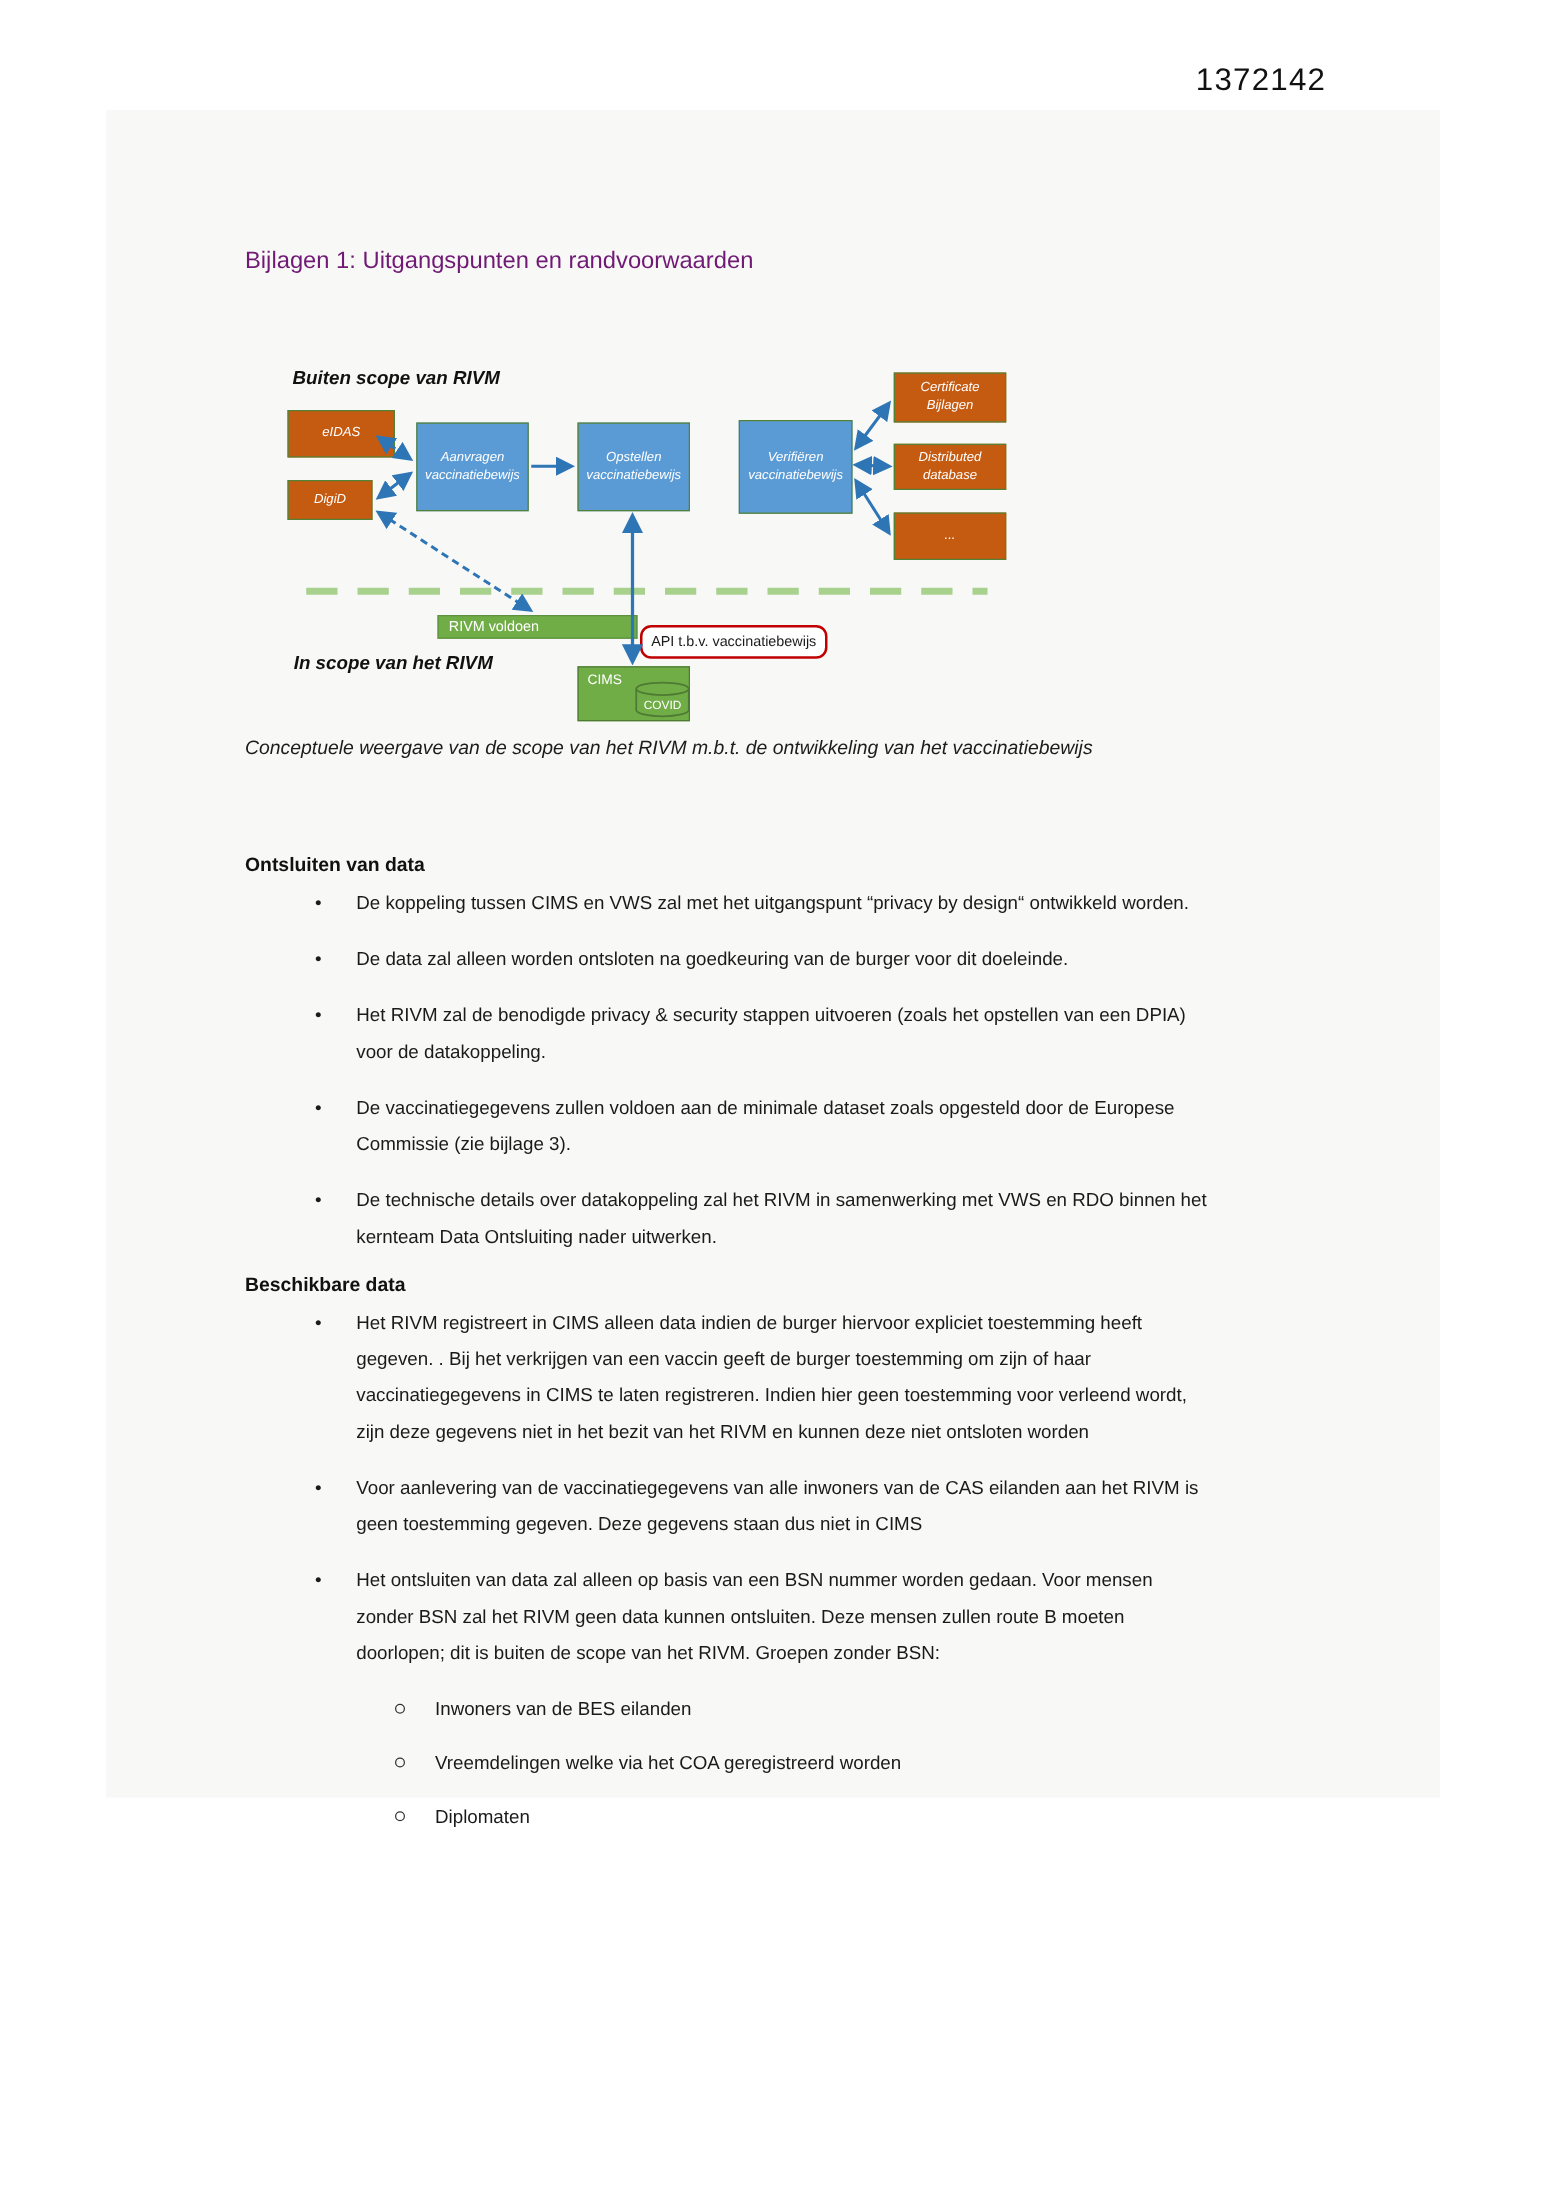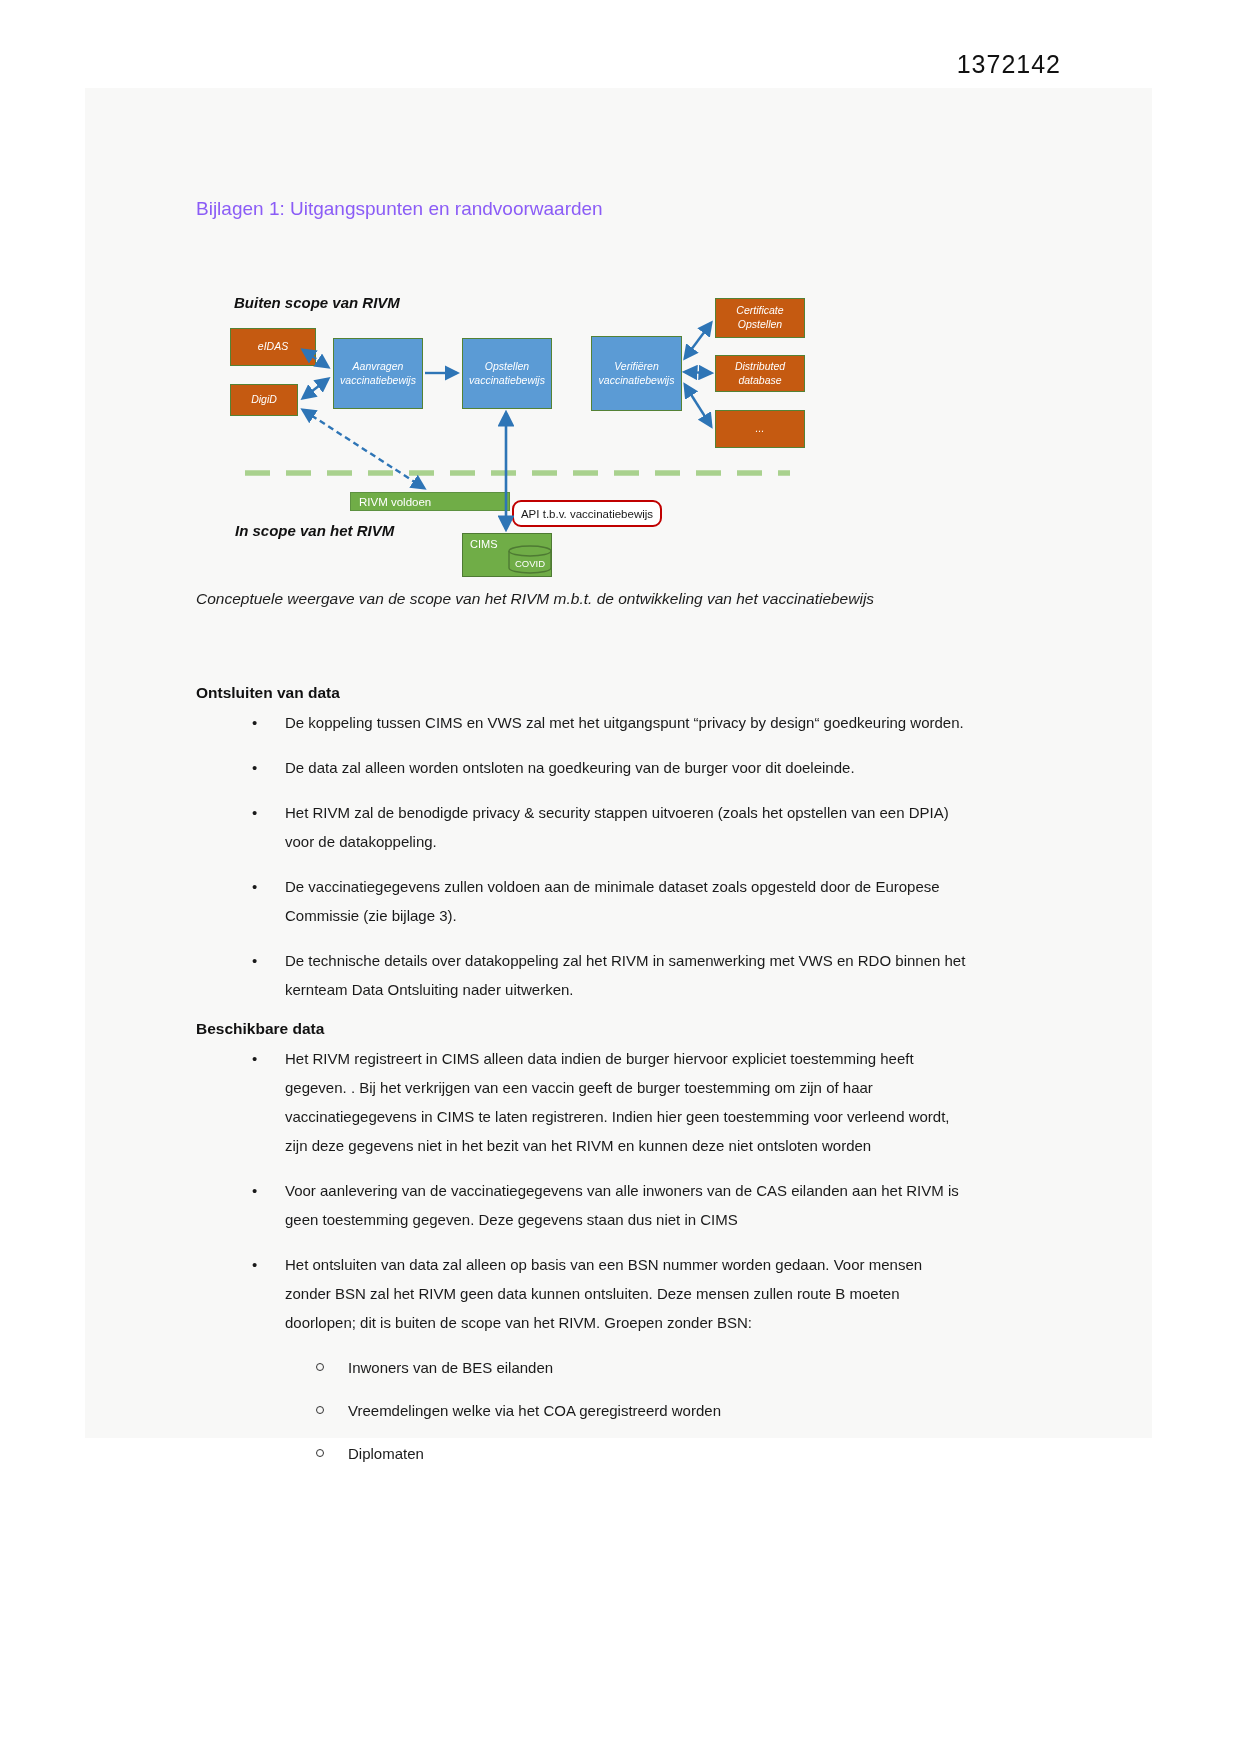--- a/index.html
+++ b/index.html
@@ -2,21 +2,21 @@
 <html><head>
 <meta charset="utf-8">
 <style>
   html,body{margin:0;padding:0;}
   body{
     width:1241px;height:1754px;background:#ffffff;position:relative;overflow:hidden;
     font-family:"Liberation Sans", sans-serif;color:#1a1a1a;
   }
   .shade{position:absolute;left:85px;top:88px;width:1067px;height:1350px;background:#f8f8f7;}
   .pagenum{position:absolute;top:50px;right:180px;font-size:25px;color:#111;letter-spacing:1px;}
-  .title{position:absolute;left:196px;top:198px;margin:0;font-size:19px;font-weight:normal;color:#8b5cf6;}
+  .title{position:absolute;left:196px;top:198px;margin:0;font-size:19px;font-weight:normal;color:#701a75;}
 
   
   .diagram{position:absolute;left:190px;top:246px;width:660px;height:352px;}
   .diagram .lbl{position:absolute;font-weight:bold;font-style:italic;font-size:15px;color:#111;white-space:nowrap;}
   .box{position:absolute;box-sizing:border-box;display:flex;align-items:center;justify-content:center;
        text-align:center;color:#fff;font-style:italic;font-size:10.5px;line-height:1.3;
        border:1px solid #548235;padding:2px;}
   .orange{background:#c55a11;}
   .blue{background:#5b9bd5;}
   .bar{position:absolute;box-sizing:border-box;background:#70ad47;border:1px solid #5d9140;color:#fff;
@@ -52,21 +52,21 @@
 
   <div class="diagram">
     <div class="lbl" style="left:44px;top:48px;">Buiten scope van RIVM</div>
     <div class="lbl" style="left:45px;top:276px;">In scope van het RIVM</div>
 
     <div class="box orange" style="left:40px;top:82px;width:86px;height:38px;">eIDAS</div>
     <div class="box orange" style="left:40px;top:138px;width:68px;height:32px;">DigiD</div>
     <div class="box blue" style="left:143px;top:92px;width:90px;height:71px;">Aanvragen vaccinatiebewijs</div>
     <div class="box blue" style="left:272px;top:92px;width:90px;height:71px;">Opstellen vaccinatiebewijs</div>
     <div class="box blue" style="left:401px;top:90px;width:91px;height:75px;">Verifiëren vaccinatiebewijs</div>
-    <div class="box orange" style="left:525px;top:52px;width:90px;height:40px;">Certificate Opstellen</div>
+    <div class="box orange" style="left:525px;top:52px;width:90px;height:40px;">Certificate Bijlagen</div>
     <div class="box orange" style="left:525px;top:109px;width:90px;height:37px;">Distributed database</div>
     <div class="box orange" style="left:525px;top:164px;width:90px;height:38px;">...</div>
 
     <div class="bar" style="left:160px;top:246px;width:160px;height:19px;">RIVM voldoen</div>
     <div class="api" style="left:322px;top:254px;width:150px;height:27px;">API t.b.v. vaccinatiebewijs</div>
 
     <div class="cims" style="left:272px;top:287px;width:90px;height:44px;">
       <span class="name">CIMS</span>
       <svg class="cyl" width="46" height="32" viewBox="0 0 46 32">
         <path d="M2 7 v17 a21 5 0 0 0 42 0 v-17" fill="#70ad47" stroke="#4e7a33" stroke-width="1.4"></path>
@@ -100,21 +100,21 @@
 
       <line x1="495" y1="139" x2="521" y2="180" stroke="#2e75b6" stroke-width="2.4" marker-start="url(#mA)" marker-end="url(#mA)"></line>
     </svg>
   </div>
 
   <div class="caption">Conceptuele weergave van de scope van het RIVM m.b.t. de ontwikkeling van het vaccinatiebewijs</div>
 
   <div class="content">
     <div class="h">Ontsluiten van data</div>
     <ul class="blist">
-      <li>De koppeling tussen CIMS en VWS zal met het uitgangspunt “privacy by design“ goedkeuring worden.</li>
+      <li>De koppeling tussen CIMS en VWS zal met het uitgangspunt “privacy by design“ ontwikkeld worden.</li>
       <li>De data zal alleen worden ontsloten na goedkeuring van de burger voor dit doeleinde.</li>
       <li>Het RIVM zal de benodigde privacy &amp; security stappen uitvoeren (zoals het opstellen van een DPIA) voor de datakoppeling.</li>
       <li>De vaccinatiegegevens zullen voldoen aan de minimale dataset zoals opgesteld door de Europese Commissie (zie bijlage 3).</li>
       <li>De technische details over datakoppeling zal het RIVM in samenwerking met VWS en RDO binnen het kernteam Data Ontsluiting nader uitwerken.</li>
     </ul>
 
     <div class="h">Beschikbare data</div>
     <ul class="blist">
       <li>Het RIVM registreert in CIMS alleen data indien de burger hiervoor expliciet toestemming heeft gegeven. . Bij het verkrijgen van een vaccin geeft de burger toestemming om zijn of haar vaccinatiegegevens in CIMS te laten registreren. Indien hier geen toestemming voor verleend wordt, zijn deze gegevens niet in het bezit van het RIVM en kunnen deze niet ontsloten worden</li>
       <li>Voor aanlevering van de vaccinatiegegevens van alle inwoners van de CAS eilanden aan het RIVM is geen toestemming gegeven. Deze gegevens staan dus niet in CIMS</li>

